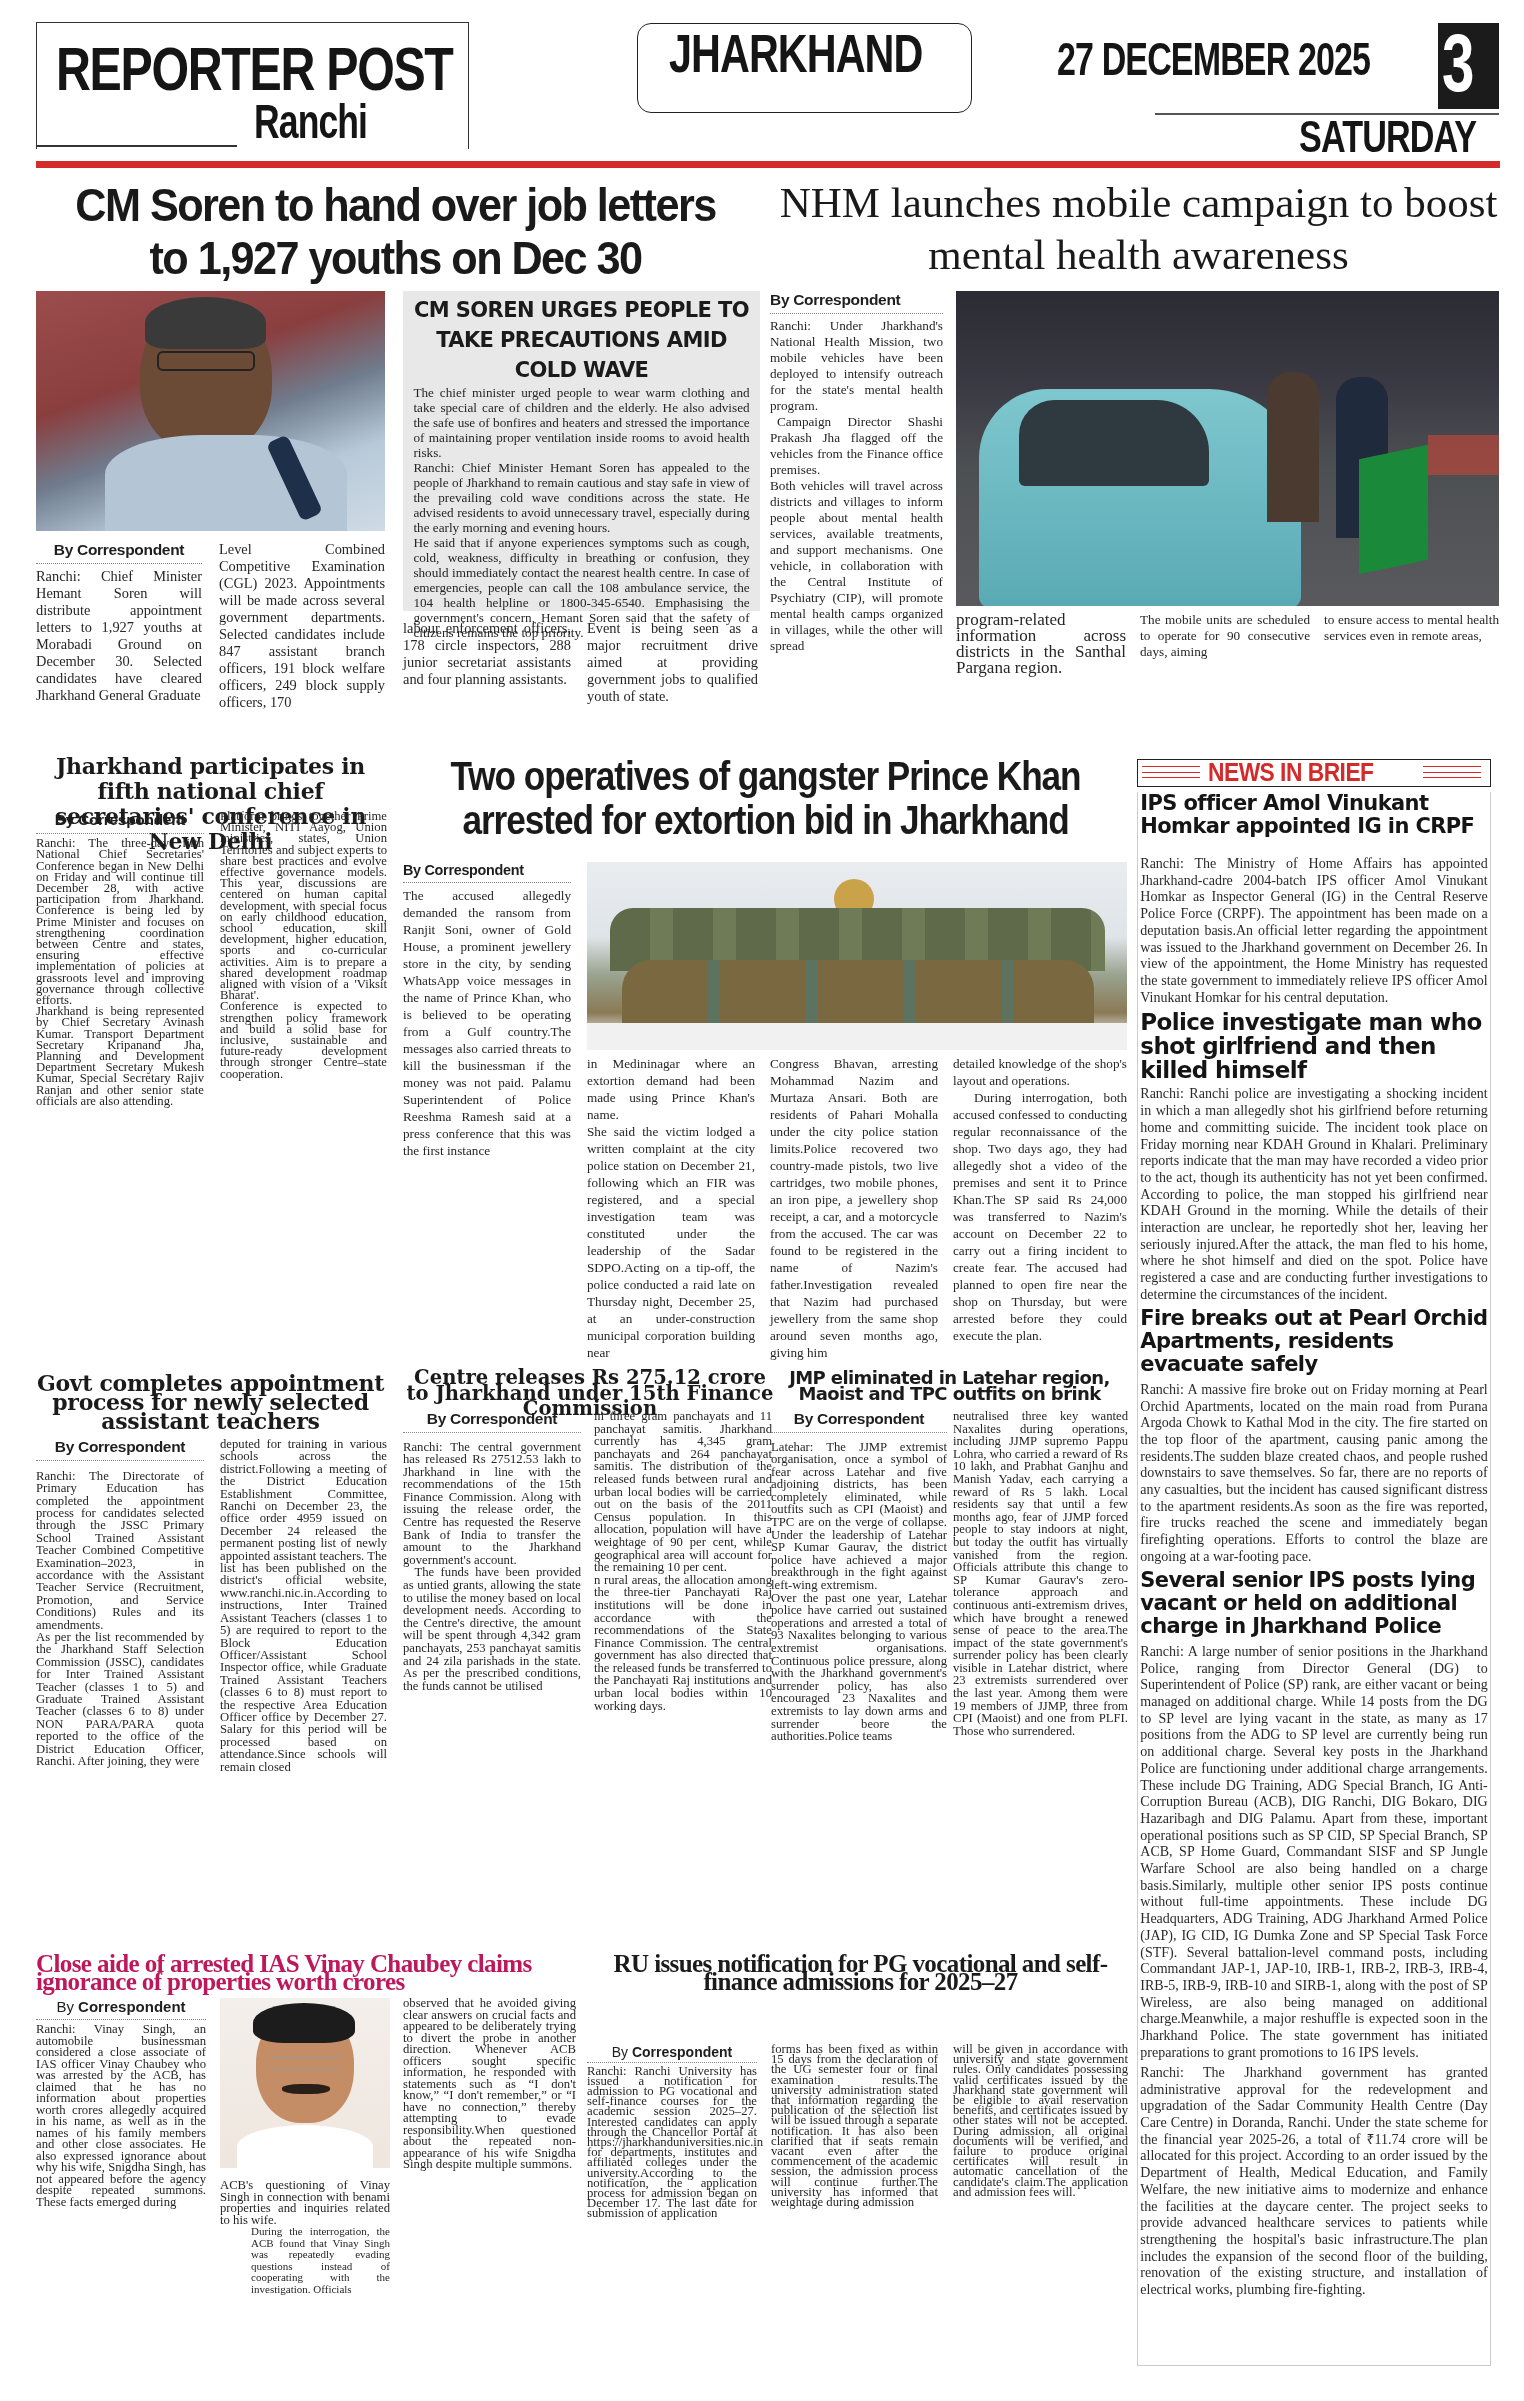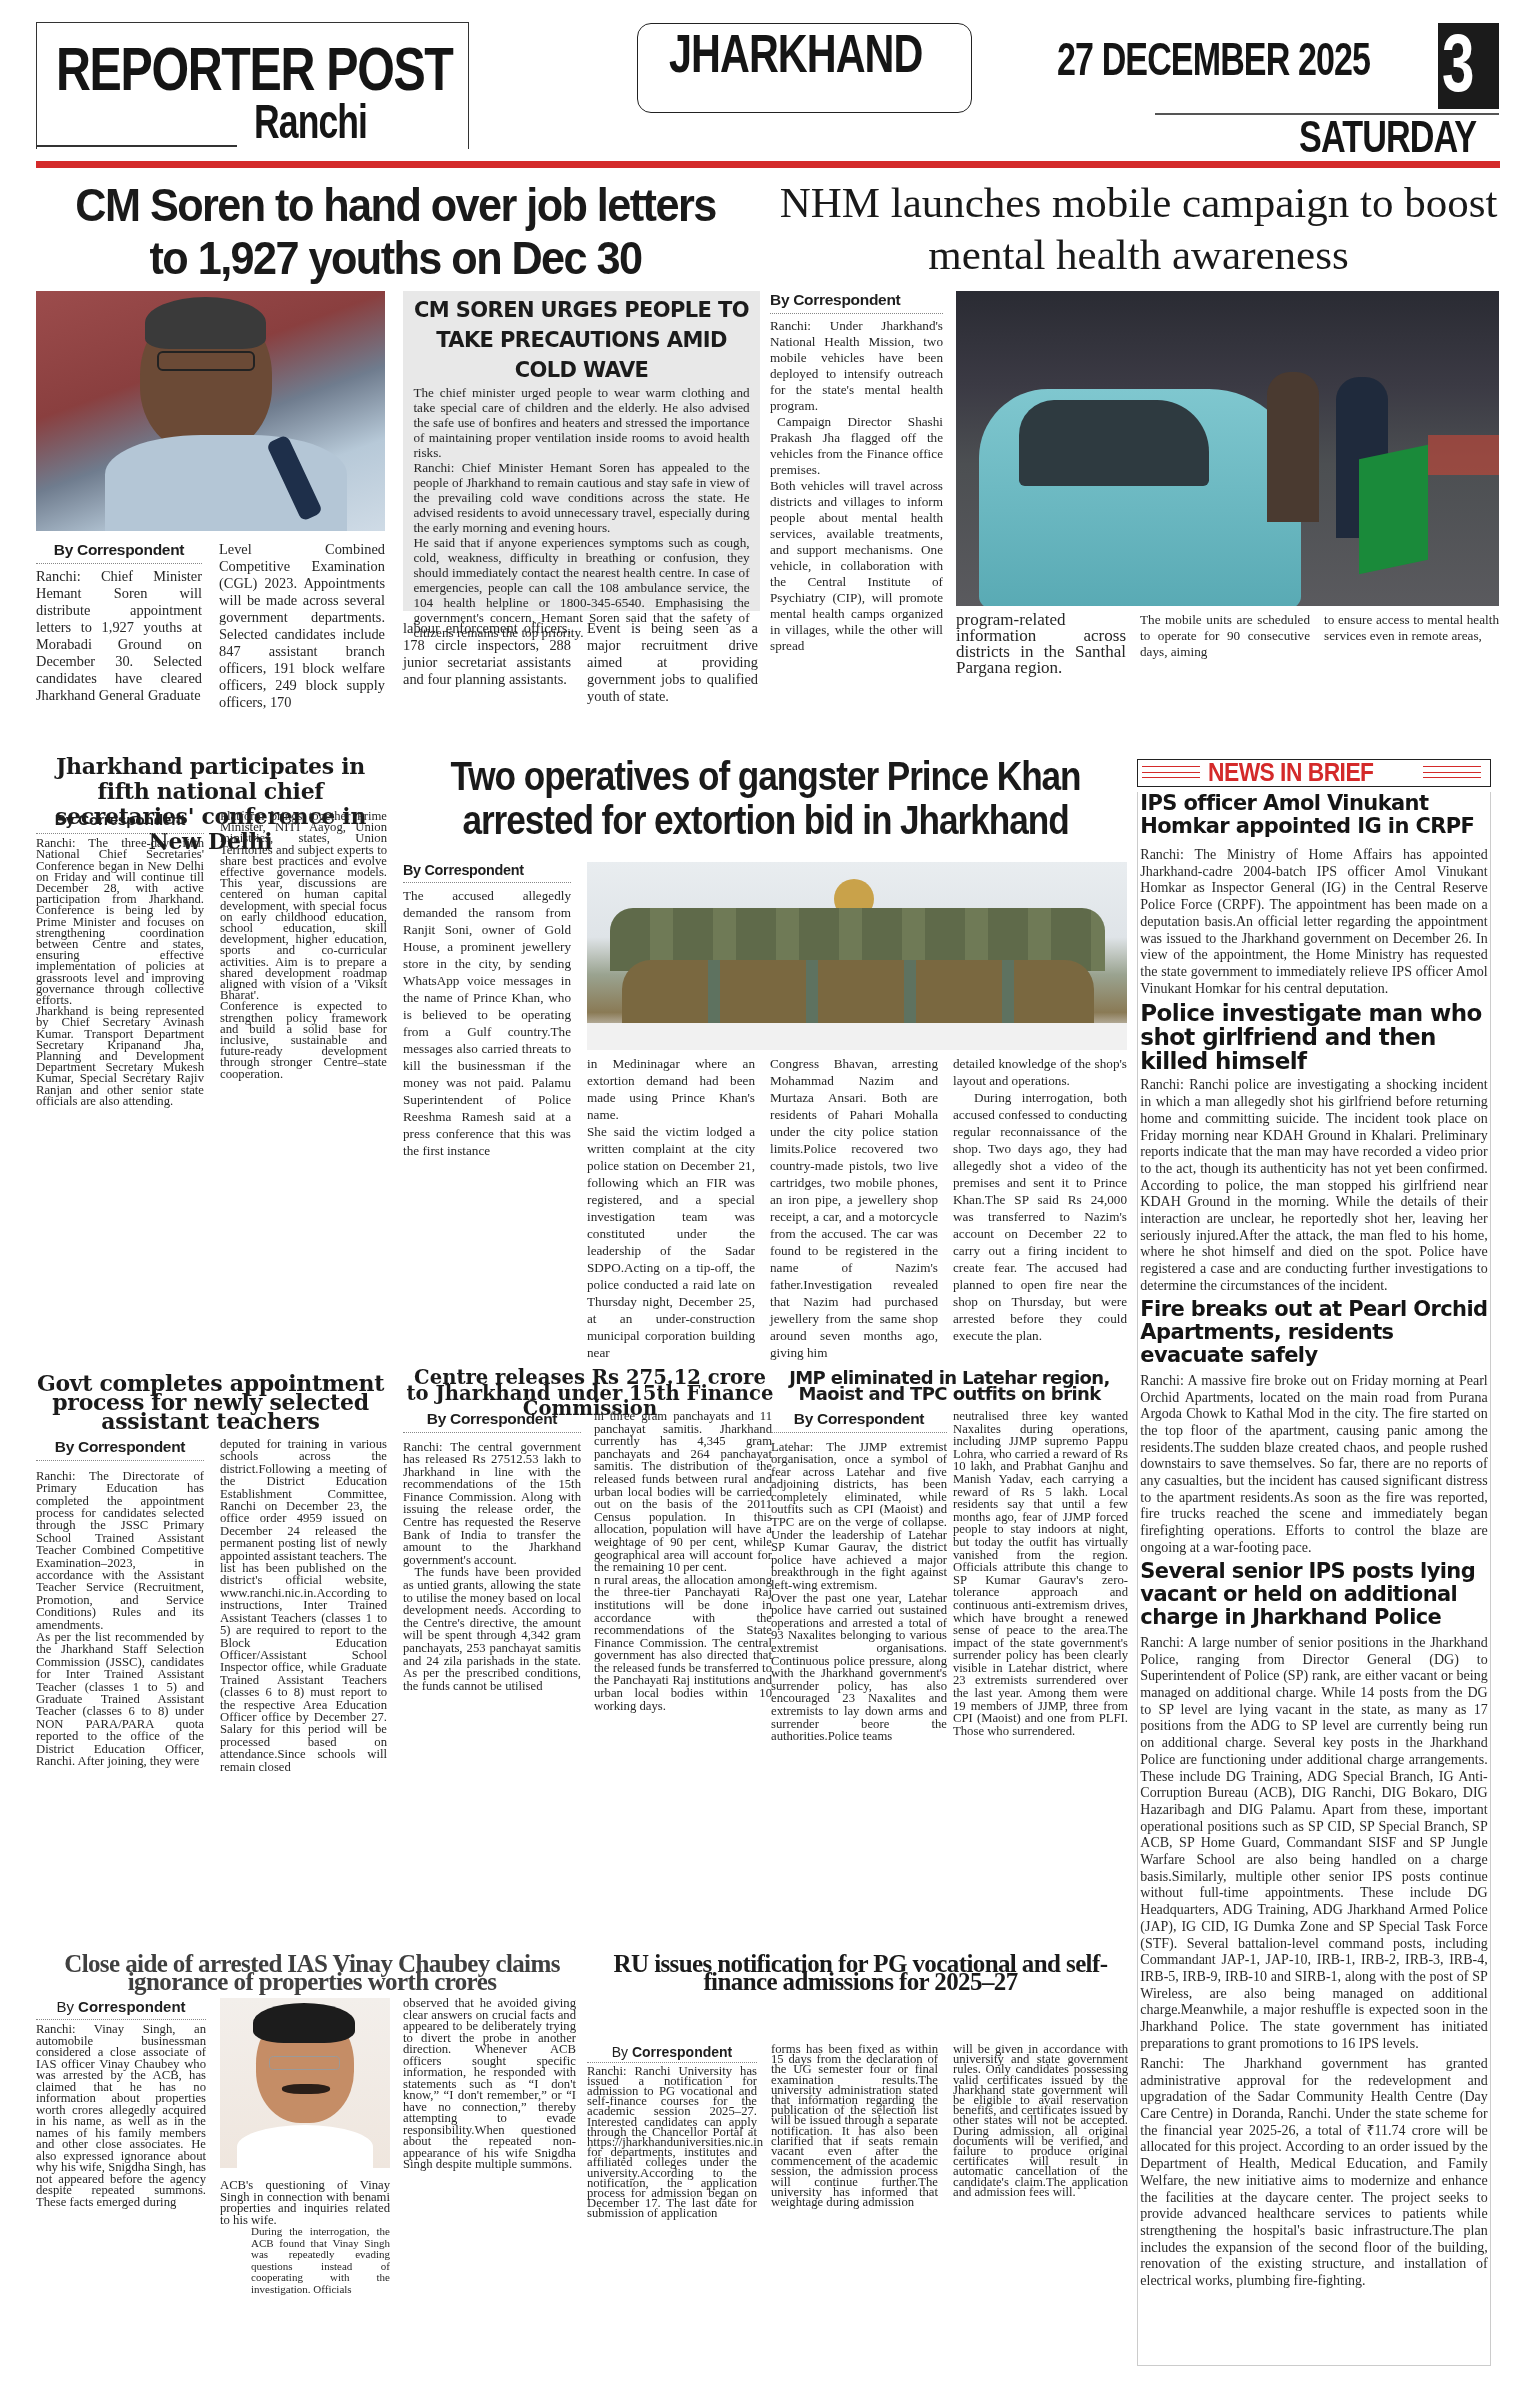--- a/index.html
+++ b/index.html
@@ -158,21 +158,21 @@
 <div class="abs" style="left:771px;top:1370px;width:357px;font-family:'DejaVu Sans',sans-serif;font-weight:bold;font-size:18px;line-height:15.5px;text-align:center;color:#1b1b1b;letter-spacing:-0.6px;">JMP eliminated in Latehar region, Maoist and TPC outfits on brink</div>
 <div class="abs" style="left:771px;top:1410px;width:176px;">
   <div class="byline">By Correspondent</div>
   <p class="body-text" style="font-size:12.7px;line-height:12.6px;margin-top:8px;">Latehar: The JJMP extremist organisation, once a symbol of fear across Latehar and five adjoining districts, has been completely eliminated, while outfits such as CPI (Maoist) and TPC are on the verge of collapse. Under the leadership of Latehar SP Kumar Gaurav, the district police have achieved a major breakthrough in the fight against left-wing extremism.</p>
   <p class="body-text" style="font-size:12.7px;line-height:12.6px;">Over the past one year, Latehar police have carried out sustained operations and arrested a total of 93 Naxalites belonging to various extremist organisations. Continuous police pressure, along with the Jharkhand government's surrender policy, has also encouraged 23 Naxalites and extremists to lay down arms and surrender beore the authorities.Police teams</p>
 </div>
 <div class="abs" style="left:953px;top:1410px;width:175px;">
   <p class="body-text" style="font-size:12.7px;line-height:12.6px;">neutralised three key wanted Naxalites during operations, including JJMP supremo Pappu Lohra, who carried a reward of Rs 10 lakh, and Prabhat Ganjhu and Manish Yadav, each carrying a reward of Rs 5 lakh. Local residents say that until a few months ago, fear of JJMP forced people to stay indoors at night, but today the outfit has virtually vanished from the region. Officials attribute this change to SP Kumar Gaurav's zero-tolerance approach and continuous anti-extremism drives, which have brought a renewed sense of peace to the area.The impact of the state government's surrender policy has been clearly visible in Latehar district, where 23 extremists surrendered over the last year. Among them were 19 members of JJMP, three from CPI (Maoist) and one from PLFI. Those who surrendered.</p>
 </div>
 
-<div class="abs serif" style="left:36px;top:1955px;width:552px;font-size:25px;line-height:18.4px;text-align:center;font-weight:bold;color:#404040;letter-spacing:-0.6px;">Close aide of arrested IAS Vinay Chaubey claims ignorance of properties worth crores</div>
+<div class="abs serif" style="left:36px;top:1955px;width:552px;font-size:25px;line-height:18.4px;font-weight:bold;color:#be185d;letter-spacing:-0.6px;">Close aide of arrested IAS Vinay Chaubey claims ignorance of properties worth crores</div>
 <div class="abs" style="left:36px;top:1998px;width:170px;">
   <div style="font-family:'Liberation Sans',sans-serif;font-size:15px;text-align:center;padding-bottom:3.5px;border-bottom:1.2px dotted #888;margin-bottom:4.6px;">
     <span>By</span>
     <b>Correspondent</b>
   </div>
   <p class="body-text" style="font-size:12.7px;line-height:11.5px;">Ranchi: Vinay Singh, an automobile businessman considered a close associate of IAS officer Vinay Chaubey who was arrested by the ACB, has claimed that he has no information about properties worth crores allegedly acquired in his name, as well as in the names of his family members and other close associates. He also expressed ignorance about why his wife, Snigdha Singh, has not appeared before the agency despite repeated summons. These facts emerged during</p>
 </div>
 <div class="photo" style="left:220px;top:1998px;width:170px;height:170px;background:linear-gradient(180deg,#f3efeb 0%,#efe6de 100%);">
   <div class="abs" style="left:36px;top:10.4px;width:98px;height:115px;border-radius:48% 48% 45% 45%;background:#c58d66;"></div>
   <div class="abs" style="left:33px;top:4.6px;width:102px;height:40px;border-radius:50% 50% 30% 30%;background:#1c1c1c;"></div>
@@ -206,21 +206,21 @@
 <div class="abs" style="left:1137px;top:759px;width:354px;height:28px;border:1.7px solid #222;background:#ffffff;">
   <div class="abs" style="left:3.5px;top:5.8px;width:58px;height:12.7px;border-top:1.2px solid #d42a2a;border-bottom:1.2px solid #d42a2a;"></div>
   <div class="abs" style="left:3.5px;top:11.5px;width:58px;height:1.2px;background:#d42a2a;"></div>
   <div class="abs cond" style="left:70px;top:0px;font-size:26.5px;line-height:25px;color:#d42a2a;transform:scaleX(0.86);letter-spacing:-0.6px;">NEWS IN BRIEF</div>
   <div class="abs" style="left:285px;top:5.8px;width:58px;height:12.7px;border-top:1.2px solid #d42a2a;border-bottom:1.2px solid #d42a2a;"></div>
   <div class="abs" style="left:285px;top:11.5px;width:58px;height:1.2px;background:#d42a2a;"></div>
 </div>
 
 <div class="abs" style="left:1137px;top:792px;width:354px;height:1574px;border-left:1.2px solid #ccc;border-right:1.2px solid #ccc;border-bottom:1.2px solid #ccc;padding:0 2.3px;">
   <div>
-    <div class="nib-head" style="margin-bottom:9px;">IPS officer Amol Vinukant Homkar appointed IG in CRPF</div>
+    <div class="nib-head" style="margin-bottom:18px;">IPS officer Amol Vinukant Homkar appointed IG in CRPF</div>
     <p class="nib-body">Ranchi: The Ministry of Home Affairs has appointed Jharkhand-cadre 2004-batch IPS officer Amol Vinukant Homkar as Inspector General (IG) in the Central Reserve Police Force (CRPF). The appointment has been made on a deputation basis.An official letter regarding the appointment was issued to the Jharkhand government on December 26. In view of the appointment, the Home Ministry has requested the state government to immediately relieve IPS officer Amol Vinukant Homkar for his central deputation.</p>
   </div>
   <div>
     <div class="nib-head" style="font-size:23px;line-height:24px;margin-bottom:4.6px;">Police investigate man who shot girlfriend and then killed himself</div>
     <p class="nib-body">Ranchi: Ranchi police are investigating a shocking incident in which a man allegedly shot his girlfriend before returning home and committing suicide. The incident took place on Friday morning near KDAH Ground in Khalari. Preliminary reports indicate that the man may have recorded a video prior to the act, though its authenticity has not yet been confirmed. According to police, the man stopped his girlfriend near KDAH Ground in the morning. While the details of their interaction are unclear, he reportedly shot her, leaving her seriously injured.After the attack, the man fled to his home, where he shot himself and died on the spot. Police have registered a case and are conducting further investigations to determine the circumstances of the incident.</p>
   </div>
   <div>
     <div class="nib-head" style="margin-bottom:5.8px;">Fire breaks out at Pearl Orchid Apartments, residents evacuate safely</div>
     <p class="nib-body">Ranchi: A massive fire broke out on Friday morning at Pearl Orchid Apartments, located on the main road from Purana Argoda Chowk to Kathal Mod in the city. The fire started on the top floor of the apartment, causing panic among the residents.The sudden blaze created chaos, and people rushed downstairs to save themselves. So far, there are no reports of any casualties, but the incident has caused significant distress to the apartment residents.As soon as the fire was reported, fire trucks reached the scene and immediately began firefighting operations. Efforts to control the blaze are ongoing at a war-footing pace.</p>
   </div>

